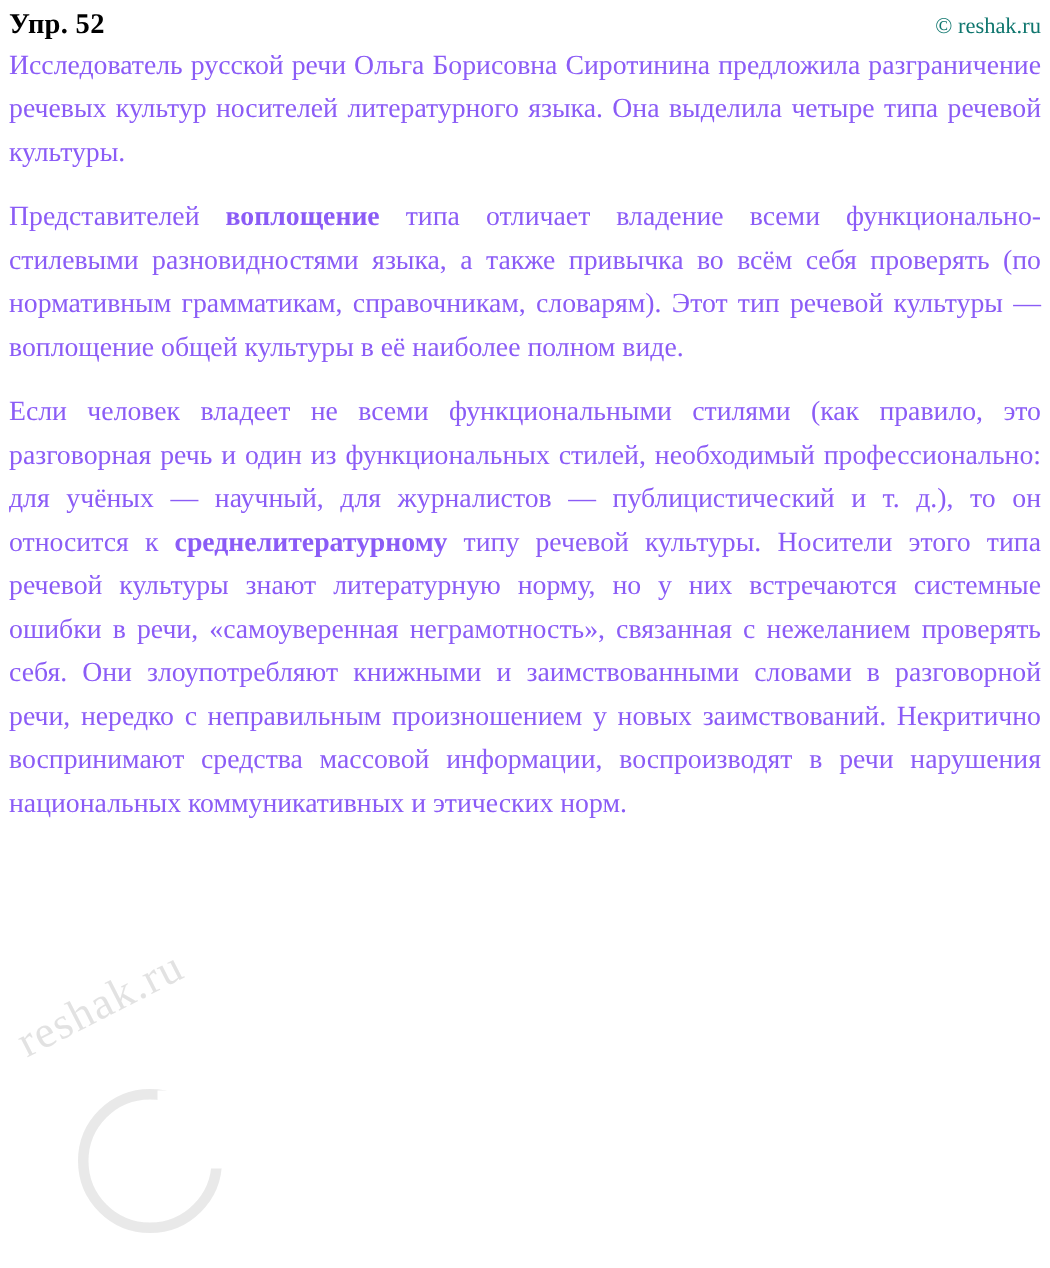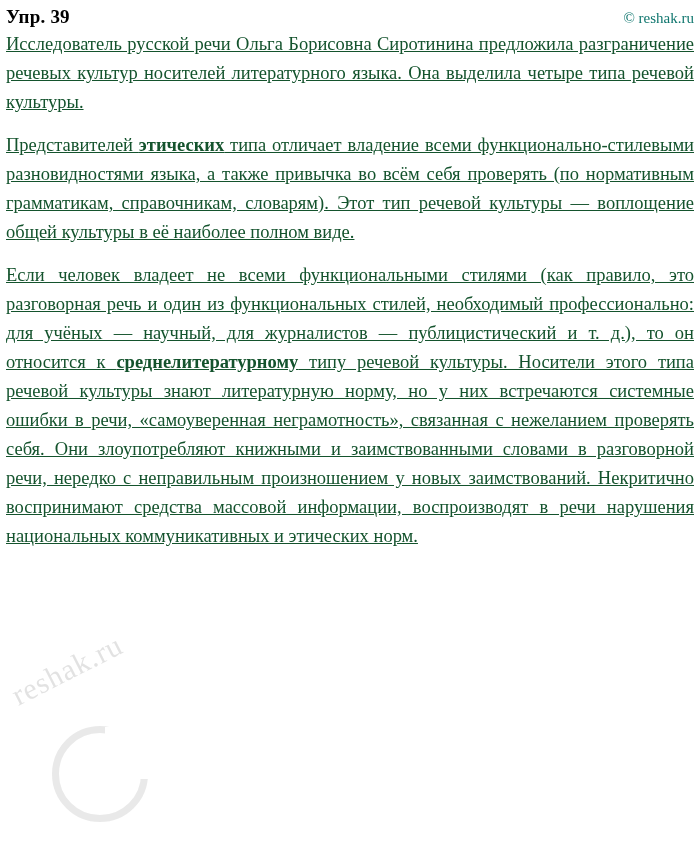--- a/index.html
+++ b/index.html
@@ -46,22 +46,21 @@
     padding: 0 2px;
     position: relative;
     z-index: 2;
   }
   p.para {
     margin: 0 0 14px 0;
     font-size: 18.5px;
     line-height: 29px;
     text-align: justify;
     text-justify: inter-word;
-    color: #14532d;
-    text-decoration: underline;
+    color: #8b5cf6;
   }
   p.para:last-child {
     margin-bottom: 0;
   }
   .b {
     font-weight: bold;
   }
   
   .watermark {
     position: absolute;
@@ -104,31 +103,31 @@
     height: 52px;
     background: #ffffff;
   }
 </style>
 </head>
 <body>
 
 <div class="page">
 
   <div class="header">
-    <span class="exercise-title">Упр. 39</span>
+    <span class="exercise-title">Упр. 52</span>
     <span class="copyright">© reshak.ru</span>
   </div>
 
   <div class="watermark">
     <span class="wm-text">reshak.ru</span>
     <span class="wm-c"></span>
   </div>
 
   <div class="content">
 
     <p class="para">Исследователь русской речи Ольга Борисовна Сиротинина предложила разграничение речевых культур носителей литературного языка. Она выделила четыре типа речевой культуры.</p>
 
-    <p class="para"><span>Представителей </span><span class="b">этических</span><span> типа отличает владение всеми функционально-стилевыми разновидностями языка, а также привычка во всём себя проверять (по нормативным грамматикам, справочникам, словарям). Этот тип речевой культуры — воплощение общей культуры в её наиболее полном виде.</span></p>
+    <p class="para"><span>Представителей </span><span class="b">воплощение</span><span> типа отличает владение всеми функционально-стилевыми разновидностями языка, а также привычка во всём себя проверять (по нормативным грамматикам, справочникам, словарям). Этот тип речевой культуры — воплощение общей культуры в её наиболее полном виде.</span></p>
 
     <p class="para"><span>Если человек владеет не всеми функциональными стилями (как правило, это разговорная речь и один из функциональных стилей, необходимый профессионально: для учёных — научный, для журналистов — публицистический и т. д.), то он относится к </span><span class="b">среднелитературному</span><span> типу речевой культуры. Носители этого типа речевой культуры знают литературную норму, но у них встречаются системные ошибки в речи, «самоуверенная неграмотность», связанная с нежеланием проверять себя. Они злоупотребляют книжными и заимствованными словами в разговорной речи, нередко с неправильным произношением у новых заимствований. Некритично воспринимают средства массовой информации, воспроизводят в речи нарушения национальных коммуникативных и этических норм.</span></p>
 
   </div>
 </div>
 
 </body></html>

